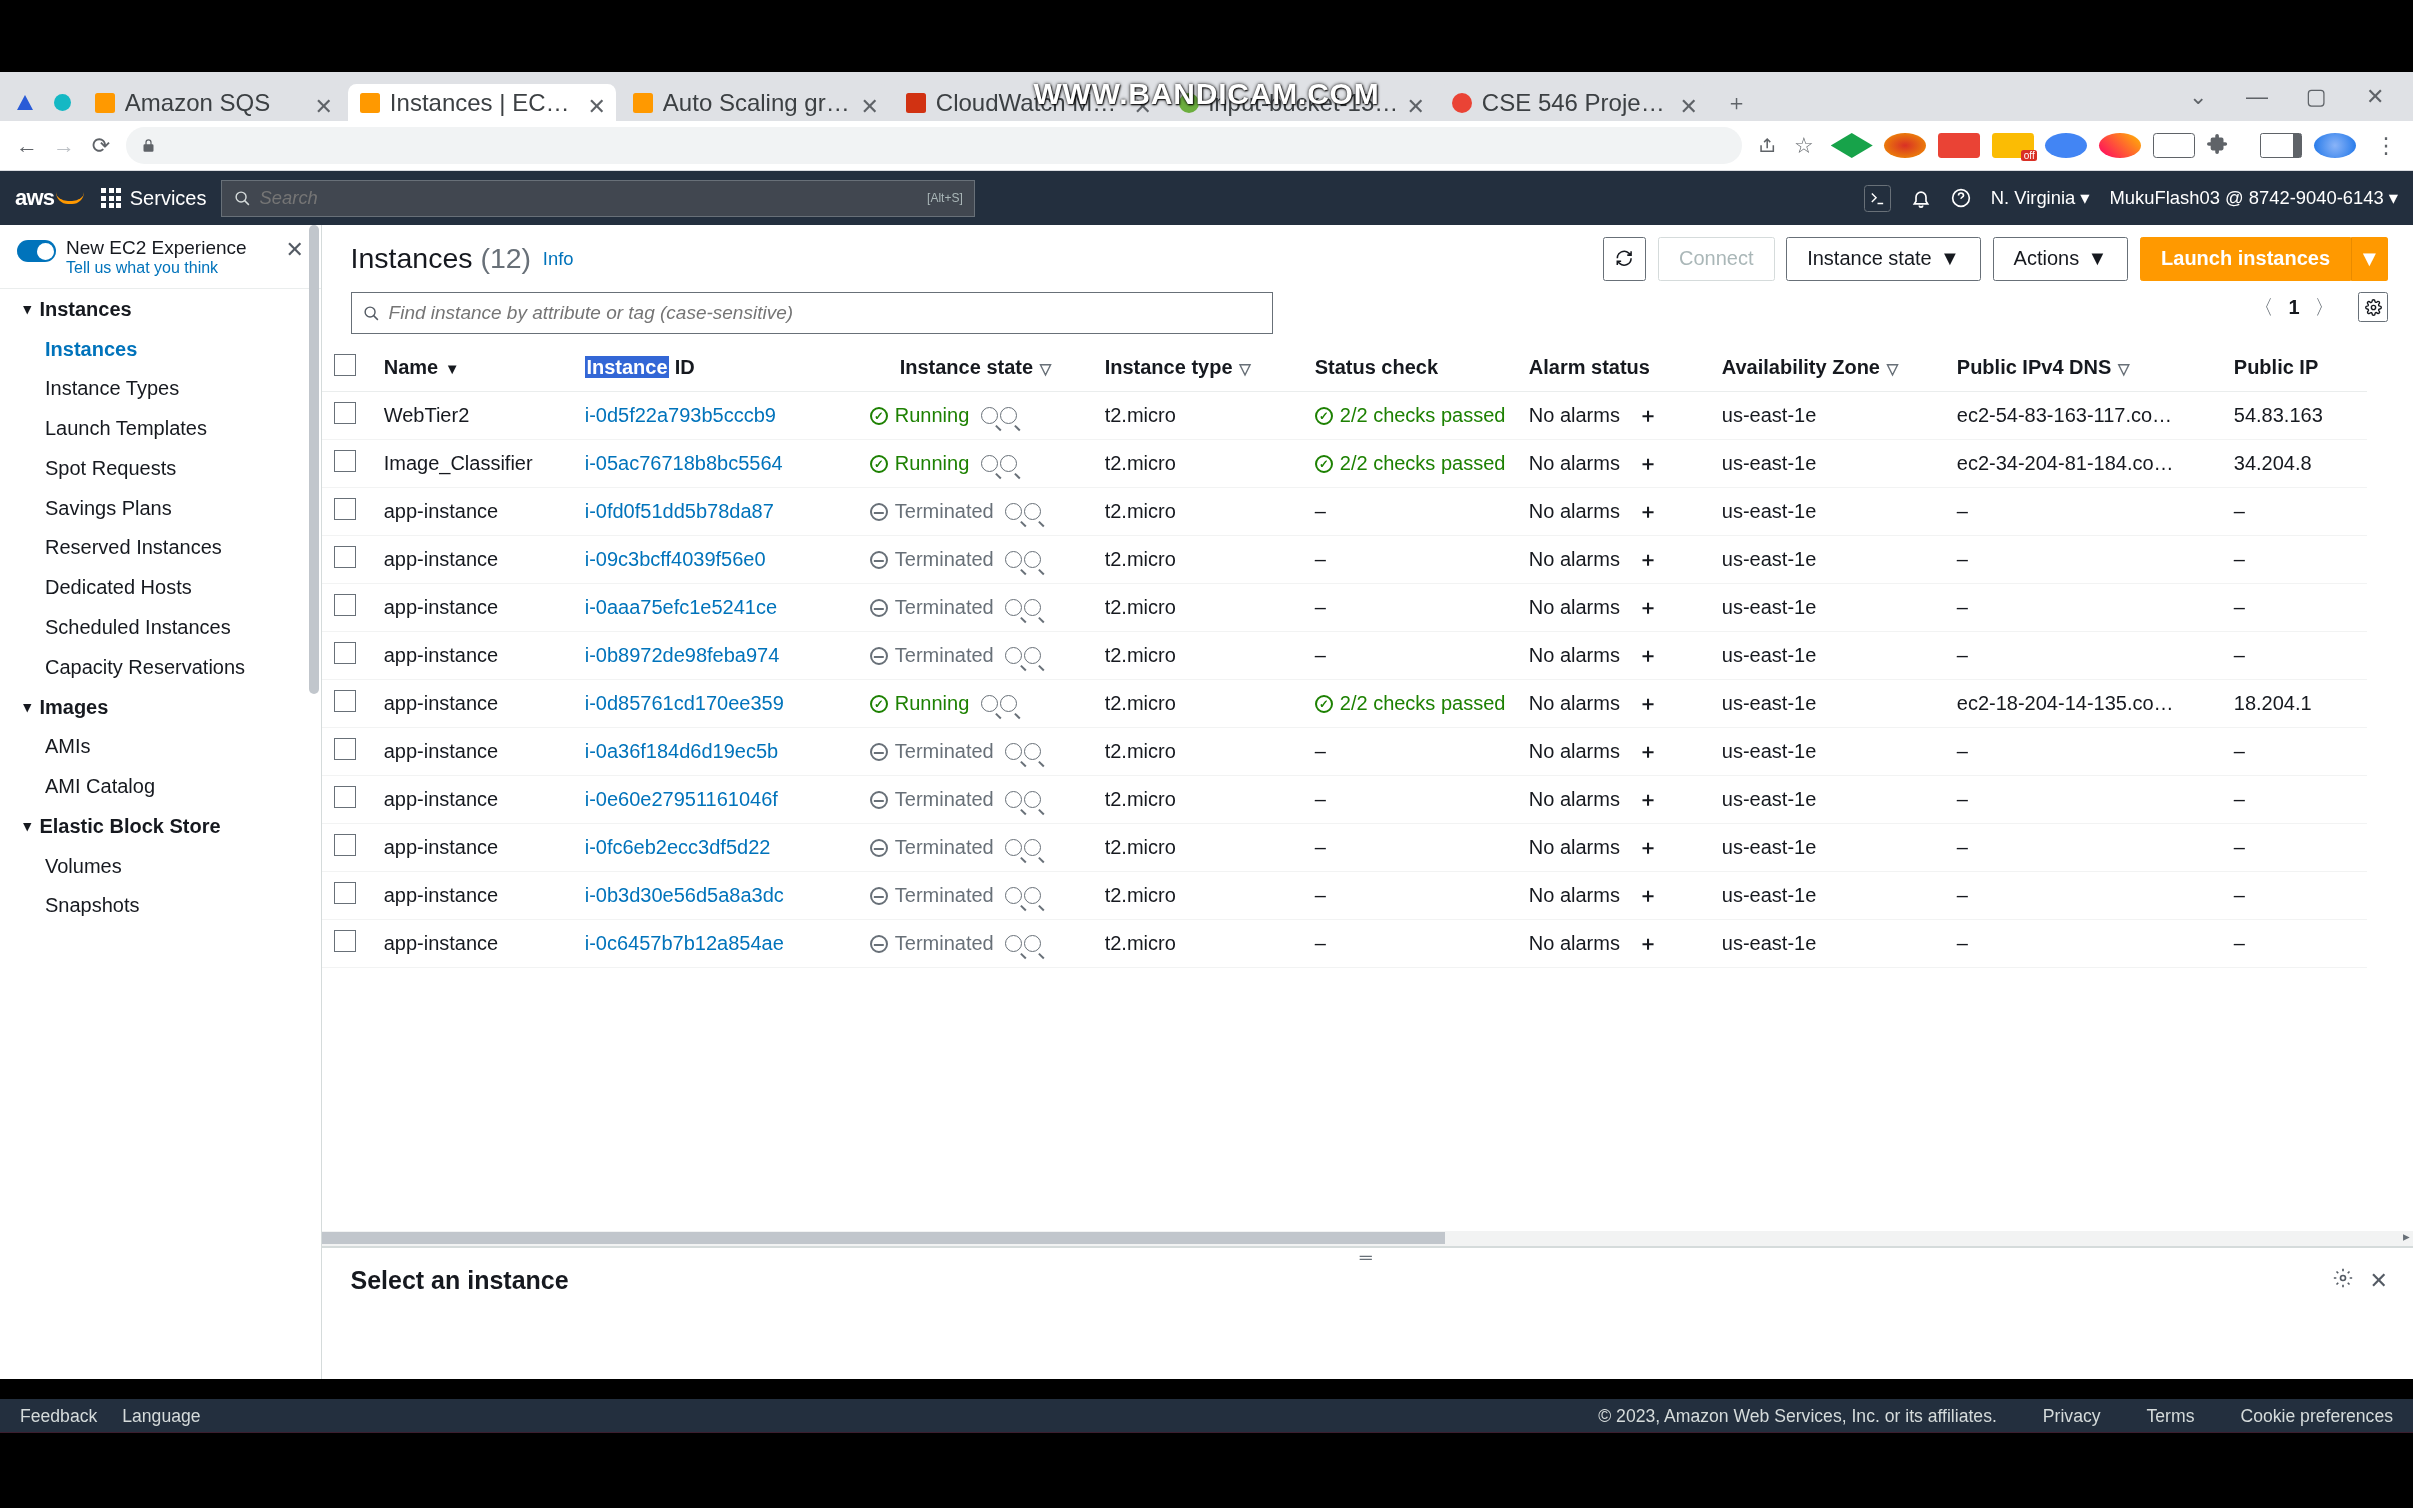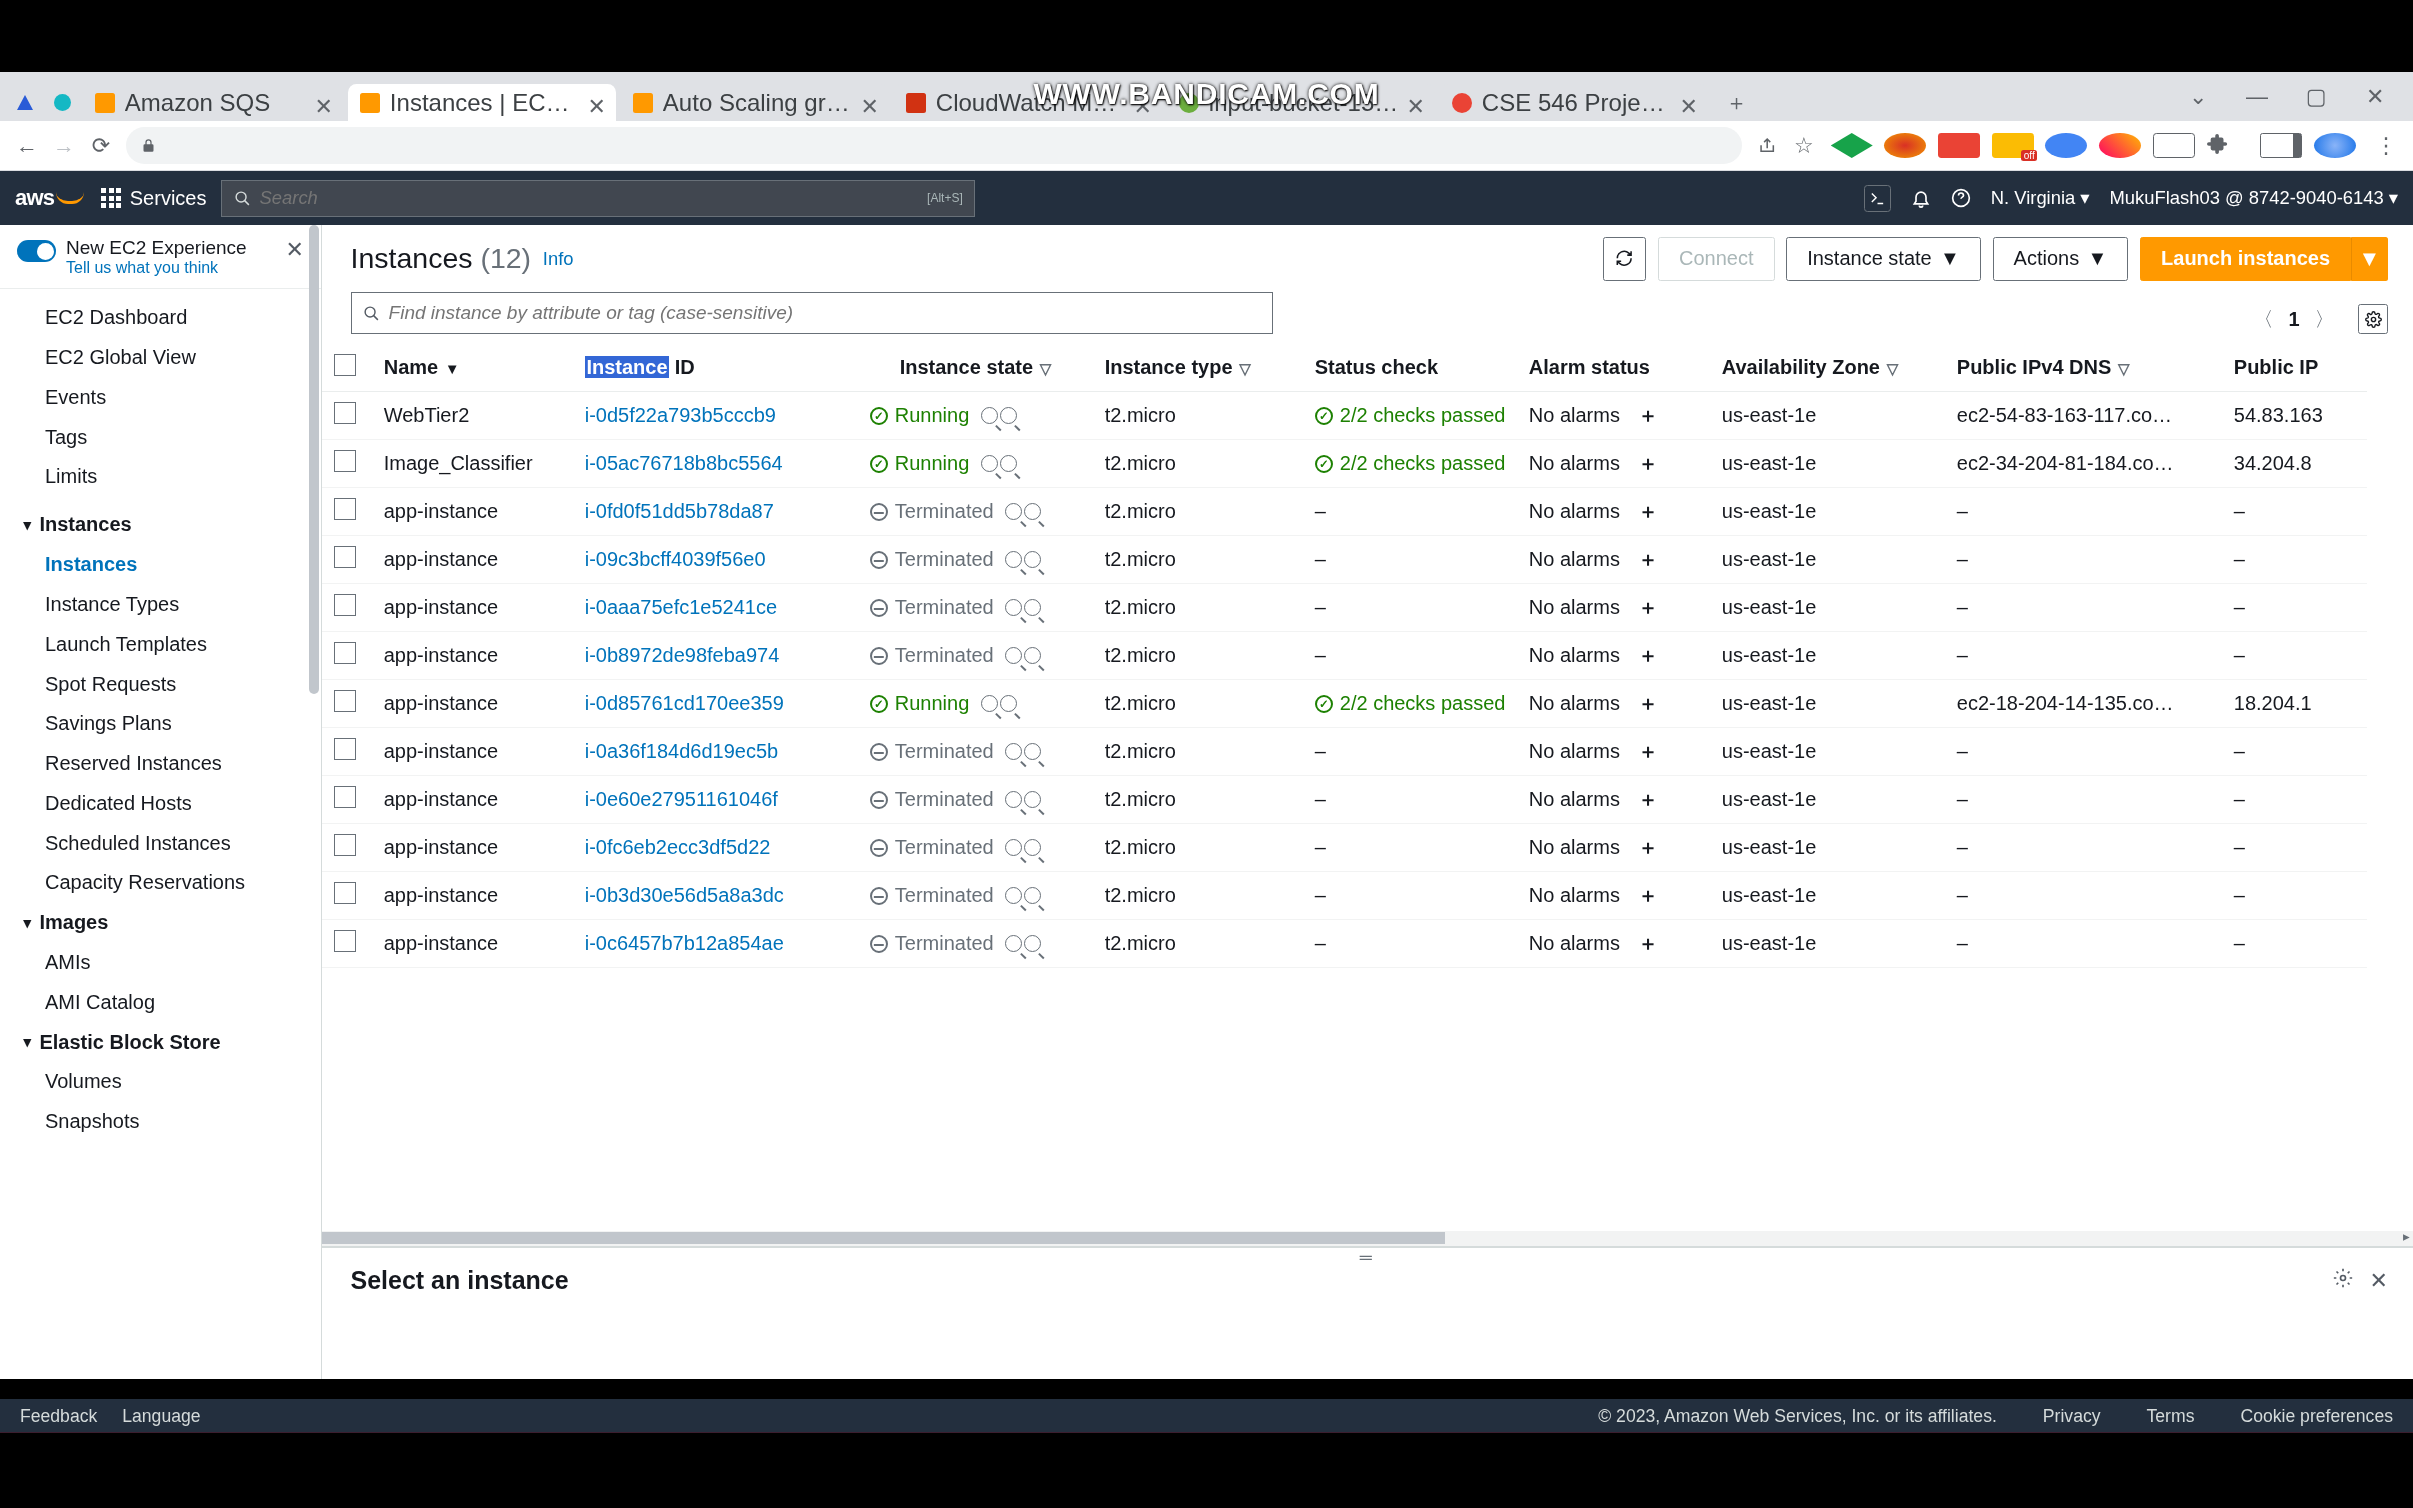--- a/index.html
+++ b/index.html
@@ -74,21 +74,21 @@
   .ch-info { color:#0073bb; font-size: 18.4px; margin-left: 11.7px; }
   .ch-actions { margin-left:auto; display:flex; gap: 11.7px; align-items:center; }
   .awsbtn { height: 44px; border:0.8px solid #687078; background:#fff; border-radius: 2.5px; padding: 0 20px; display:flex; align-items:center; font-size: 20px; color:#16191f; gap:8.4px; }
   .awsbtn.icon-only { padding: 0 11.7px; }
   .awsbtn.disabled { color:#aab7b8; border-color:#d5dbdb; }
   .awsbtn.primary { background:#ff9900; border-color:#ff9900; color:#fff; font-weight:700; }
   .launch-group { display:flex; }
   .launch-group .awsbtn:first-child { border-radius: 2.5px 0 0 2.5px; }
   .launch-group .caret { background:#ff9900; border:0.8px solid #ff9900; border-left:0.8px solid #e88b00; width:37px; display:flex; align-items:center; justify-content:center; border-radius:0 2.5px 2.5px 0; color:#fff; }
 
-  .filter-row { padding: 0 25px 10px 28.5px; display:flex; align-items:flex-end; gap: 17px; }
+  .filter-row { padding: 0 25px 10px 28.5px; display:flex; align-items:flex-start; gap: 17px; }
   .filter-input { flex: 0 0 922px; height: 42px; border:0.8px solid #687078; display:flex; align-items:center; padding:0 11.7px; }
   .filter-input input { flex:1; border:none; outline:none; font-size:19px; font-style:italic; color:#687078; }
   .paginator { margin-left:auto; display:flex; align-items:center; gap: 15px; color:#687078; font-size:20px; }
   .paginator .pg-num { color:#16191f; font-weight:600; }
   .gear { width:30px; height:30px; border:0.8px solid #687078; border-radius:2.5px; display:flex; align-items:center; justify-content:center; margin-left: 8.4px; }
 
   .table-wrap { flex:1; overflow:hidden; position:relative; }
   table.inst { width: 2045px; border-collapse:collapse; }
   table.inst th { text-align:left; font-size:20px; font-weight:700; color:#16191f; padding: 10px 11.7px; border-bottom:0.8px solid #eaeded; white-space:nowrap; position:relative; }
   table.inst th .filter-tri { color:#687078; font-size:15px; margin-left:6.7px; }
@@ -286,27 +286,20 @@
   <div class="aws-body">
     <div class="left-nav">
       <div class="new-exp">
         <div class="toggle"></div>
         <div class="txt">
           <div class="title">New EC2 Experience</div>
           <div class="sub">Tell us what you think</div>
         </div>
         <div class="nclose">✕</div>
       </div>
-      <div class="nav-sec" id="nav-top">
-          <div class="nav-item">EC2 Dashboard</div>
-          <div class="nav-item">EC2 Global View</div>
-          <div class="nav-item">Events</div>
-          <div class="nav-item">Tags</div>
-          <div class="nav-item">Limits</div>
-        </div>
       <div id="nav-sections">
           <div class="nav-head">Instances</div>
           <div class="nav-item link">Instances</div>
           <div class="nav-item">Instance Types</div>
           <div class="nav-item">Launch Templates</div>
           <div class="nav-item">Spot Requests</div>
           <div class="nav-item">Savings Plans</div>
           <div class="nav-item">Reserved Instances</div>
           <div class="nav-item">Dedicated Hosts</div>
           <div class="nav-item">Scheduled Instances</div>

